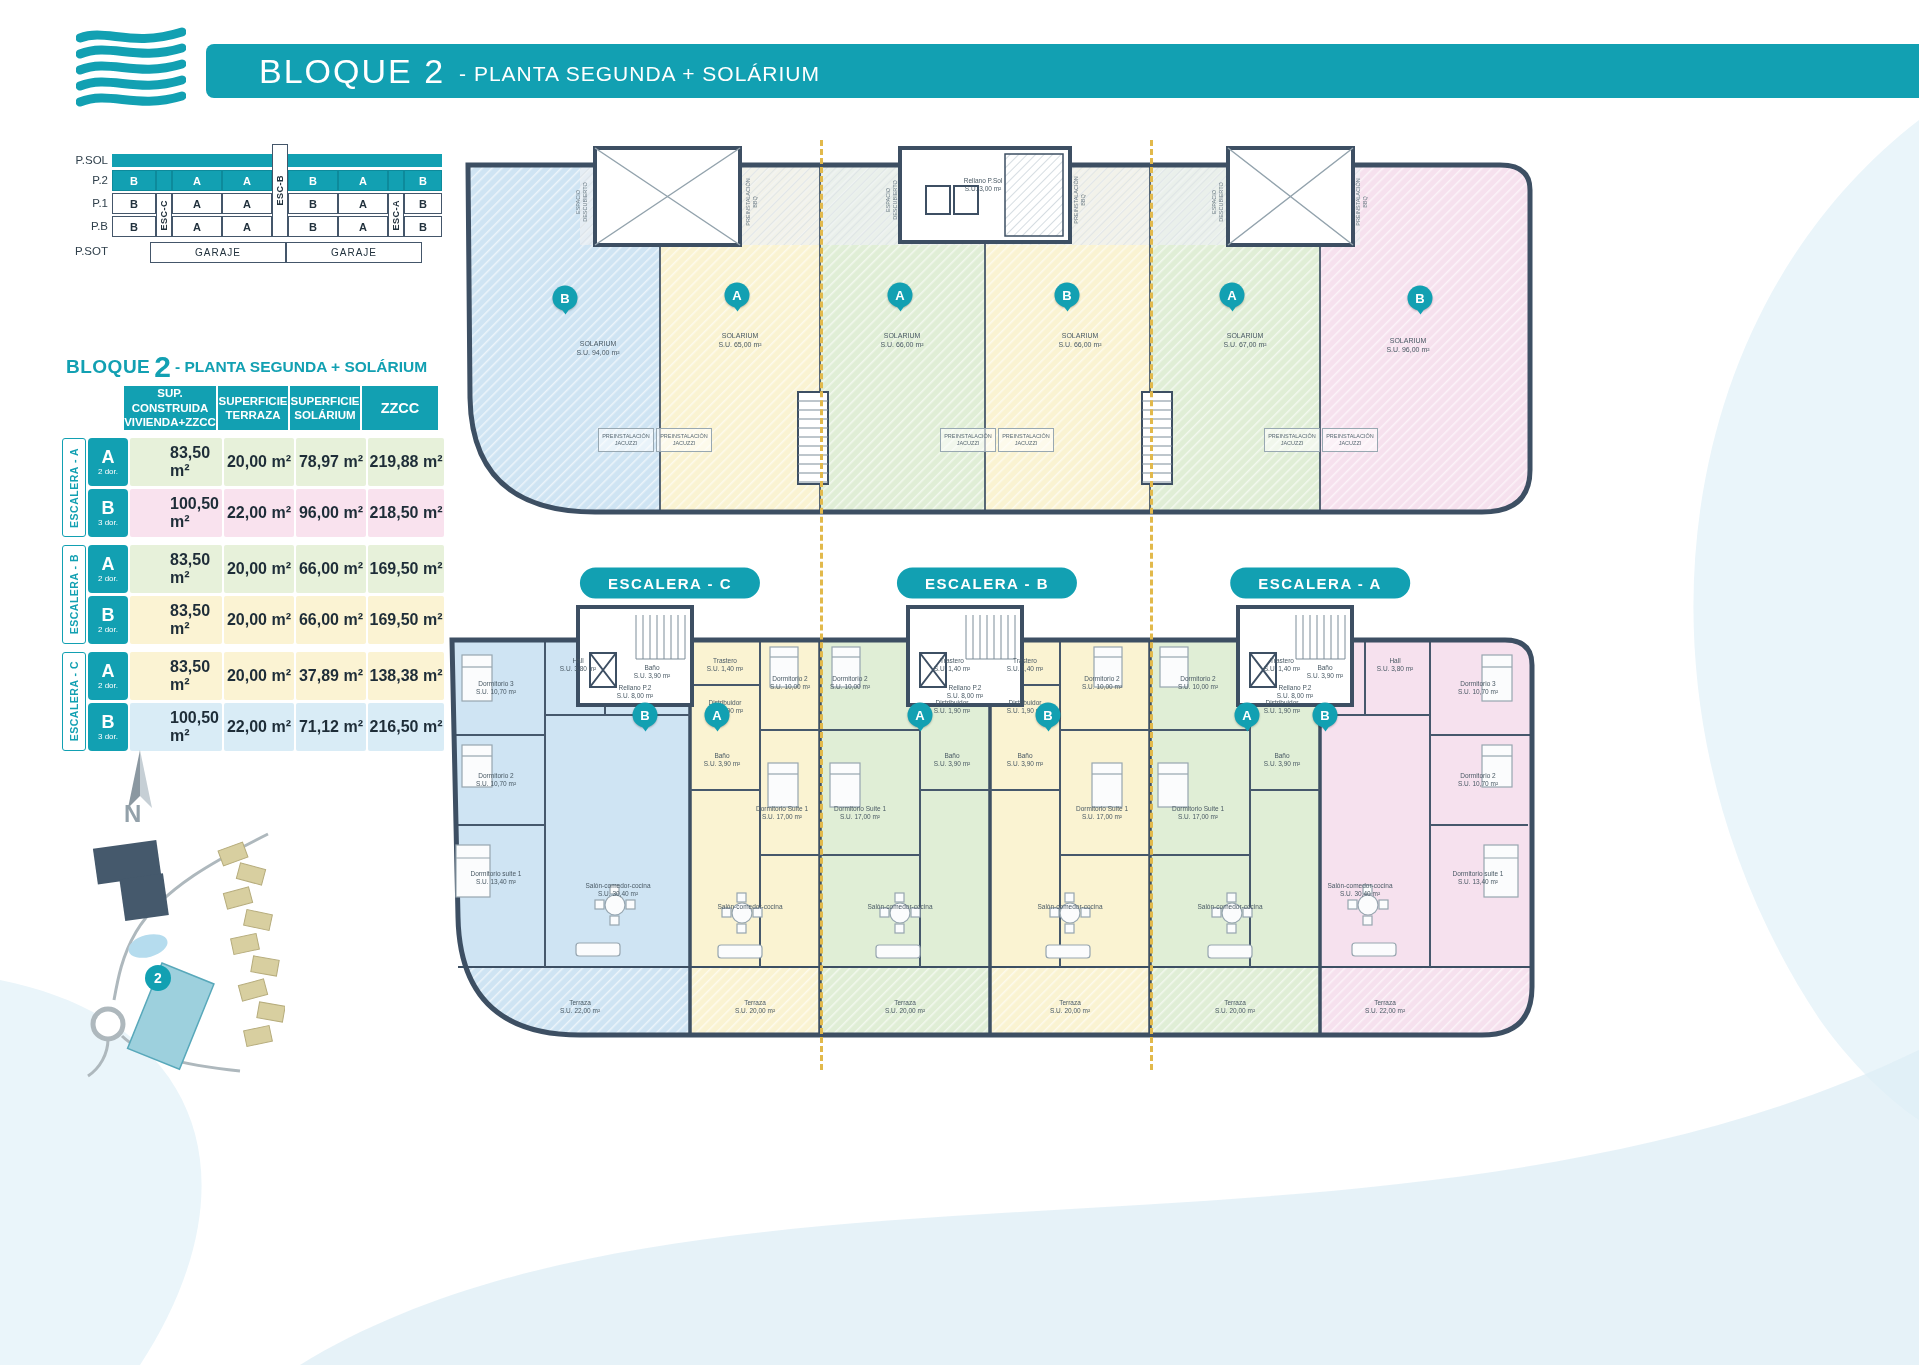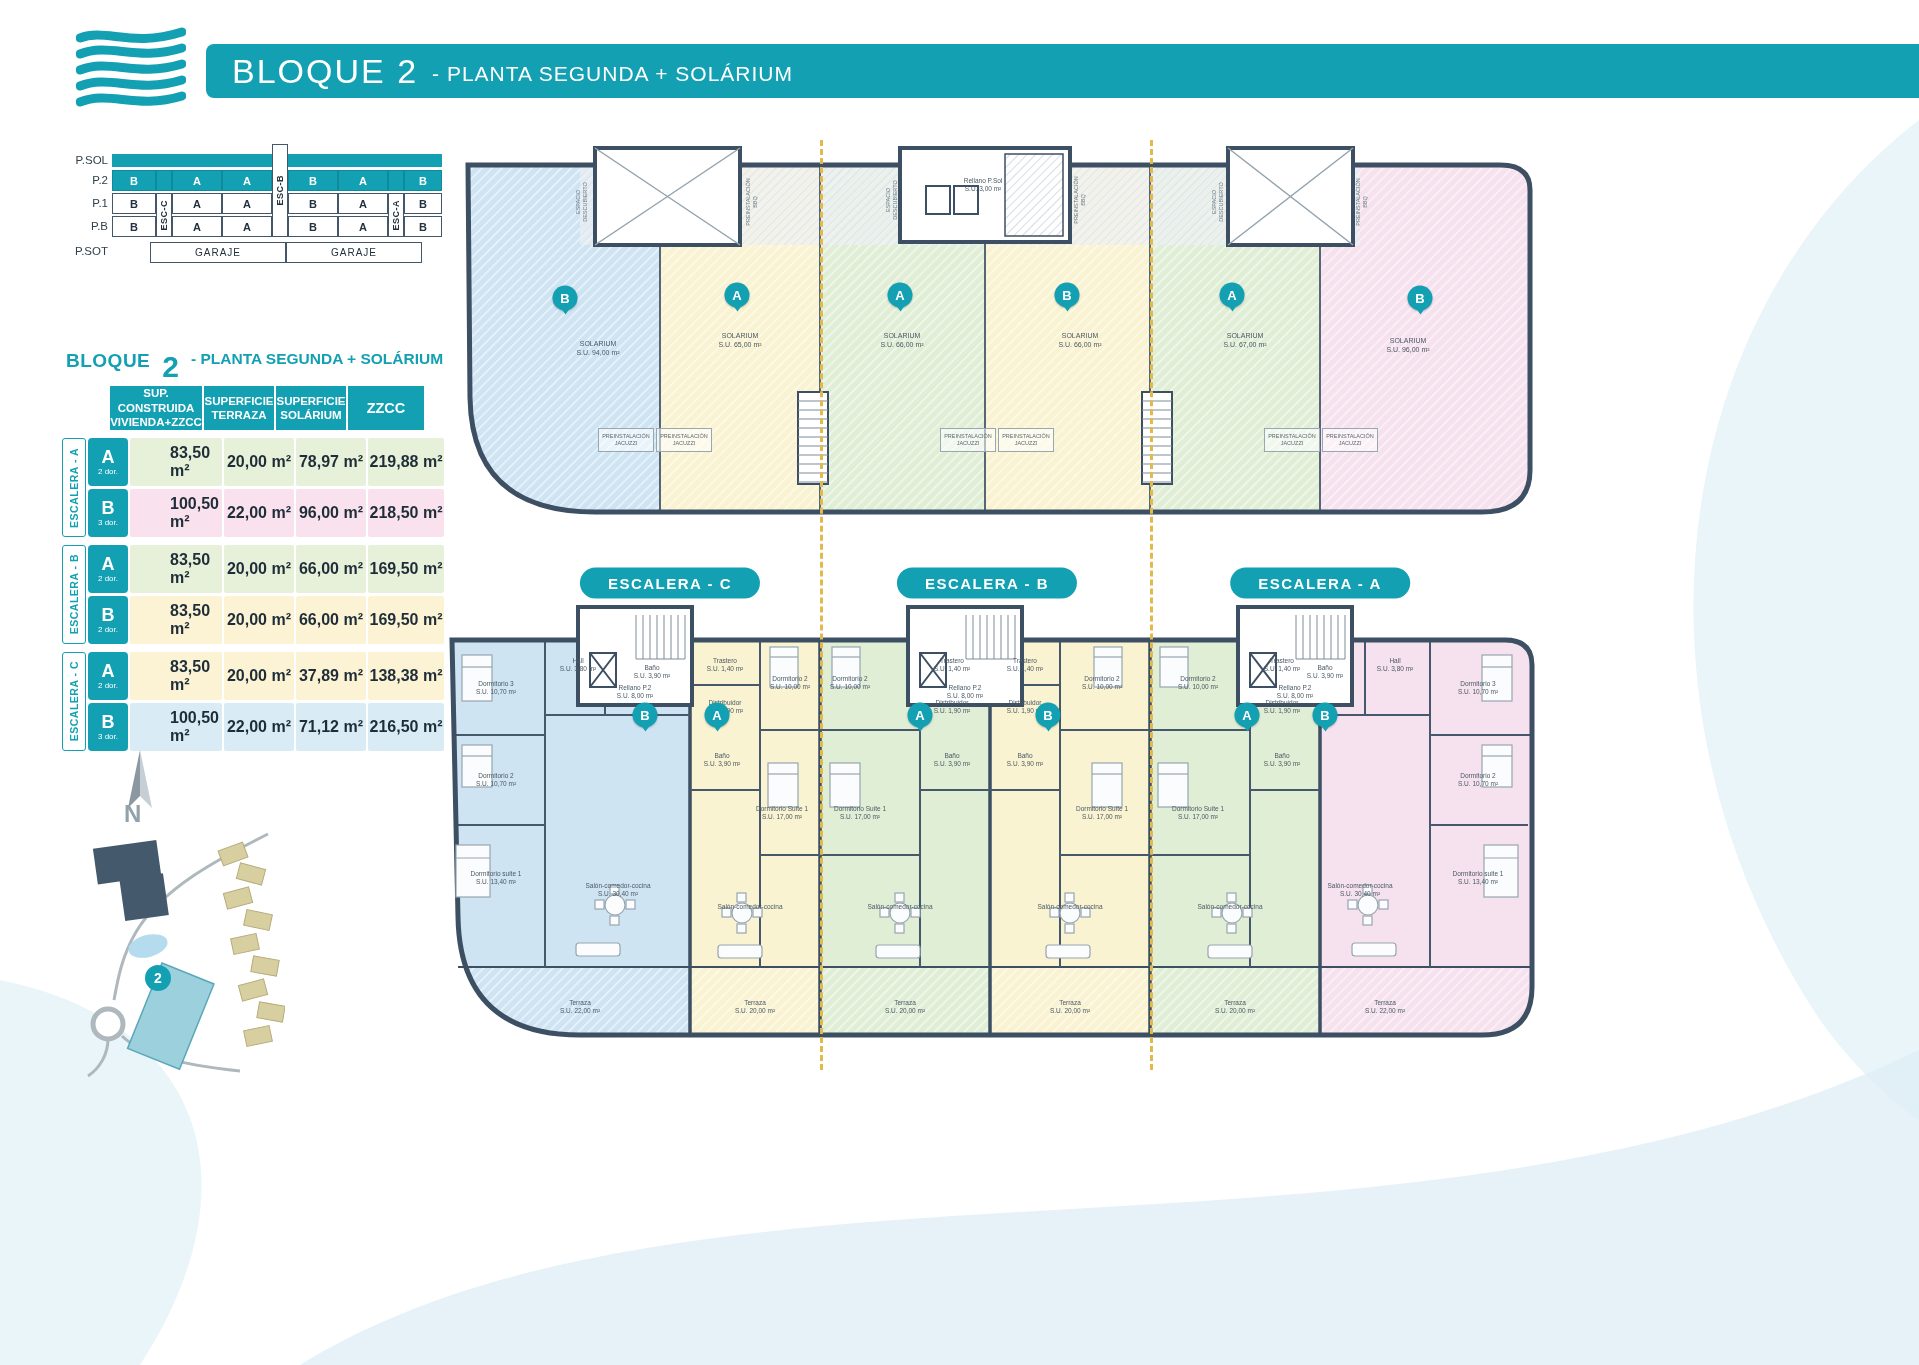--- a/index.html
+++ b/index.html
@@ -4,44 +4,44 @@
 <style>
   * { margin:0; padding:0; box-sizing:border-box; }
   html,body { width:1919px; height:1365px; }
   body { position:relative; font-family:"Liberation Sans", sans-serif; background:#ffffff; overflow:hidden; }
   .abs { position:absolute; }
 
   
   .logo { left:76px; top:26px; width:110px; height:84px; }
   .header-bar { left:206px; top:44px; width:1713px; height:54px; background:#12a0b2;
     border-radius:8px 0 0 8px; display:flex; align-items:center; padding-left:26px; color:#fff; gap:14px; }
-  .hdr-title { font-size:34px; letter-spacing:2px; font-weight:400; }
+  .hdr-title { font-size:34px; letter-spacing:2px; font-weight:400;margin-left:27px; }
   .hdr-sub   { font-size:21px; letter-spacing:1px; font-weight:300; padding-top:6px; }
 
   
   .stack { left:62px; top:150px; width:382px; height:125px; }
   .srow-label { position:absolute; width:46px; text-align:right; font-size:11.5px; color:#30404c; }
   .scell { position:absolute; display:flex; align-items:center; justify-content:center;
            font-size:11px; font-weight:bold; }
   .sc-teal { background:#12a0b2; color:#fff; border:1px solid #0d8a9b; }
   .sc-white { background:#fff; color:#22323e; border:1px solid #44566a; }
   .esc-strip { position:absolute; background:#fff; border:1px solid #44566a; display:flex;
                align-items:center; justify-content:center; z-index:3; }
   .vtext { writing-mode:vertical-rl; transform:rotate(180deg); font-size:9px; font-weight:bold; color:#22323e; letter-spacing:.5px; }
   .psol-bar { position:absolute; background:#12a0b2; }
   .garaje-box { position:absolute; background:#fff; border:1px solid #44566a; display:flex;
                 align-items:center; justify-content:center; font-size:10px; color:#22323e; letter-spacing:1px; }
 
   
-  .areas-title { left:66px; top:350px; display:inline-flex; align-items:flex-start; gap:12px; color:#12a0b2; }
+  .areas-title { left:66px; top:350px; display:inline-flex; align-items:center; gap:4px; color:#12a0b2; }
   .at-prefix { font-size:19px; font-weight:bold; letter-spacing:.5px; }
   .at-num { font-size:30px; font-weight:bold; }
   .at-suffix { font-size:15.5px; font-weight:bold; }
   .areas-table { left:62px; top:386px; width:392px; }
-  .thead { display:flex; gap:2px; margin-left:48px; }
+  .thead { display:flex; gap:2px; margin-left:62px; }
   .th { background:#12a0b2; color:#fff; font-size:11.5px; font-weight:bold; text-align:center;
         white-space:pre-line; display:flex; align-items:center; justify-content:center; height:44px; line-height:1.25; }
   .th1 { width:92px; } .th2 { width:70px; } .th3 { width:70px; } .th4 { width:76px; font-size:14.5px; }
   .tgroup { display:flex; gap:2px; margin-top:8px; }
   .glabel { width:24px; border:1.5px solid #12a0b2; border-radius:3px; background:#fff;
             display:flex; align-items:center; justify-content:center; }
   .glabel span { writing-mode:vertical-rl; transform:rotate(180deg); font-size:10.5px; font-weight:bold; color:#12a0b2; letter-spacing:.5px; white-space:nowrap; }
   .grows { display:flex; flex-direction:column; gap:3px; }
   .trow { display:flex; gap:2px; height:48px; }
   .bcell { width:40px; background:#12a0b2; border-radius:4px; color:#fff; display:flex;

